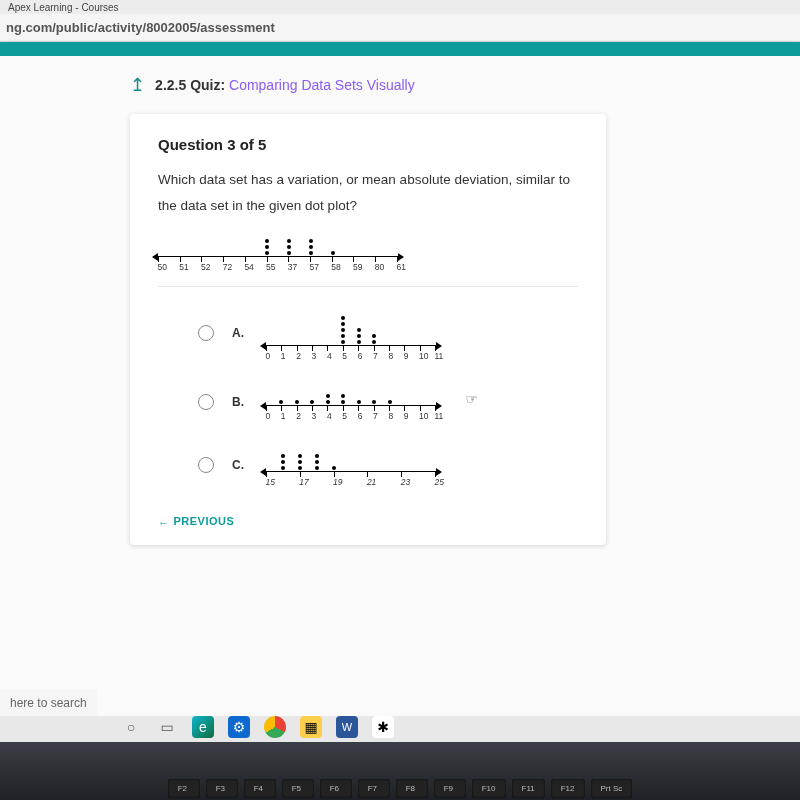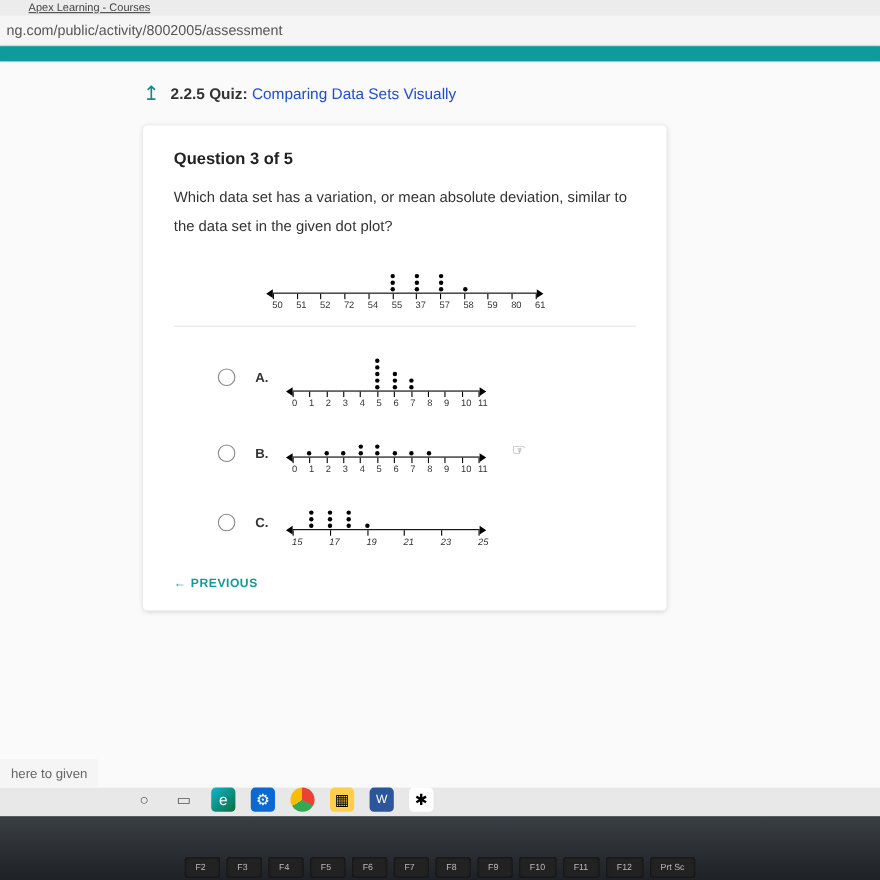--- a/index.html
+++ b/index.html
@@ -9,34 +9,34 @@
     width: 800px;
     height: 800px;
     overflow: hidden;
     position: relative;
   }
   .browser-top {
     background: #ececec;
     height: 14px;
     display: flex;
     align-items: center;
-    padding-left: 26px;
+    padding-left: 8px;
     font-size: 10px;
     color: #444;
-    text-decoration: underline;
   }
   .url-bar {
     background: #f5f5f5;
     height: 28px;
     display: flex;
     align-items: center;
     padding-left: 6px;
     font-size: 13px;
     color: #555;
     border-bottom: 1px solid #ddd;
+    font-weight: bold;
   }
   .teal-bar {
     background: #0d9b9b;
     height: 14px;
     box-shadow: 0 1px 4px rgba(0,0,0,0.2);
   }
   .content-bg {
     background: #fafafa;
     height: 660px;
     position: relative;
@@ -49,44 +49,43 @@
     gap: 10px;
     font-size: 14px;
     color: #333;
     padding-bottom: 10px;
   }
   .quiz-header .back-icon {
     color: #168a8a;
     font-size: 18px;
   }
   .quiz-header .bold { font-weight: 700; }
-  .quiz-header .light { color: #1d4ed8; }
+  .quiz-header .light { color: #8b5cf6; }
   .card {
     background: #fff;
     border-radius: 4px;
     box-shadow: 0 1px 5px rgba(0,0,0,0.15);
     width: 476px;
     margin-top: 8px;
     padding: 22px 28px 16px 28px;
   }
   .qnum {
     font-weight: 700;
     font-size: 15px;
     color: #222;
     margin-bottom: 14px;
   }
   .qtext {
     font-size: 13.5px;
     color: #333;
     line-height: 1.9;
-    margin-bottom: 18px;
+    margin-bottom: 8px;
   }
   .plot-area {
     display: flex;
-    justify-content: center;
     margin-bottom: 14px;
   }
   .divider {
     border: none;
     border-top: 1px solid #e4e4e4;
     margin: 12px 0 18px 0;
   }
   .option-row {
     display: flex;
     align-items: center;
@@ -520,21 +519,21 @@
     </div>
 
     <div class="prev-link">
       <span>←</span>
       <span>PREVIOUS</span>
     </div>
   </div>
 </div>
 
 <div class="search-strip">
-  <span>here to given</span>
+  <span>here to search</span>
 </div>
 
 <div class="taskbar">
   <div class="tb-icon" style="color:#555;">○</div>
   <div class="tb-icon" style="color:#555;">▭</div>
   <div class="tb-icon" style="background:linear-gradient(135deg,#0fb5d0,#0a6e3a);color:#fff;">e</div>
   <div class="tb-icon" style="background:#0b69d0;color:#fff;">⚙</div>
   <div class="tb-icon" style="background:conic-gradient(#ea4335 0 33%,#34a853 0 66%,#fbbc05 0);border-radius:50%;"></div>
   <div class="tb-icon" style="background:#ffcf4b;">▦</div>
   <div class="tb-icon" style="background:#2b579a;color:#fff;font-size:11px;">W</div>

